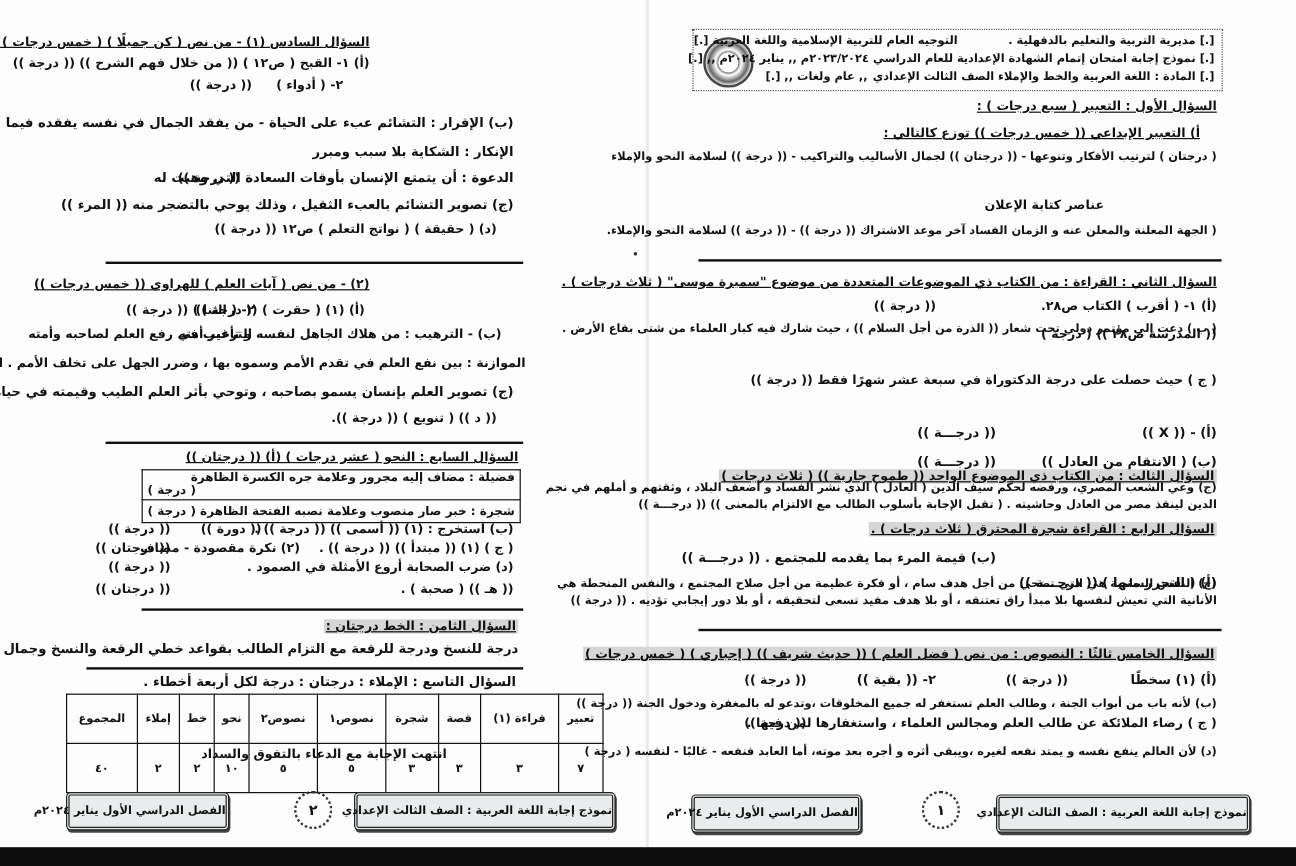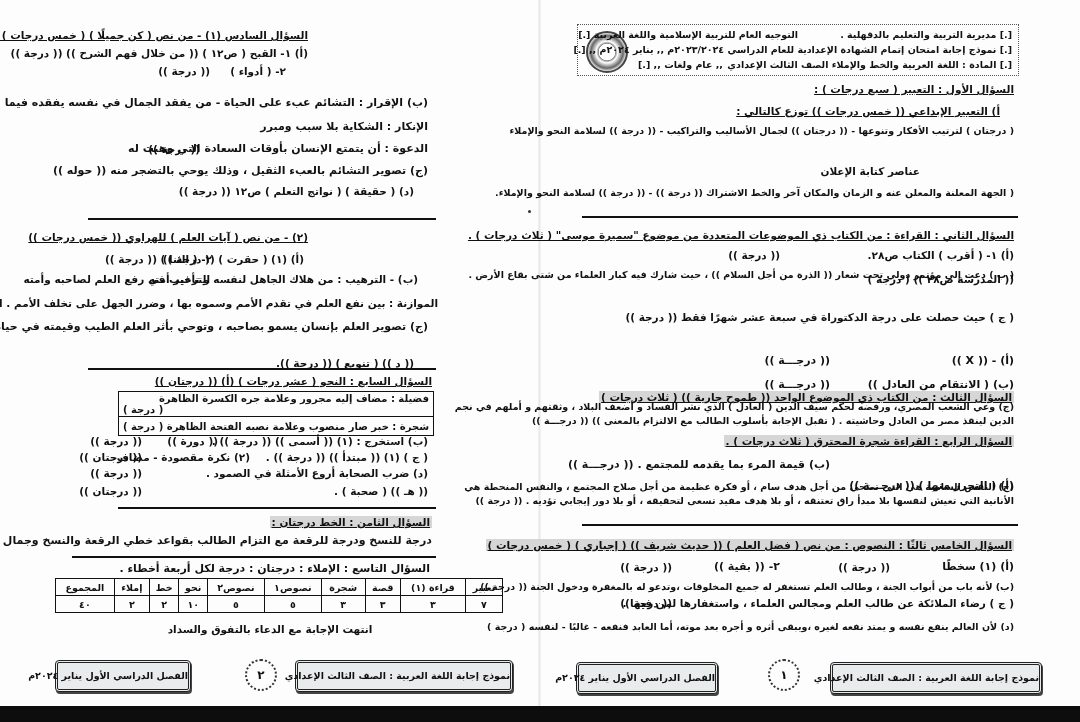--- a/index.html
+++ b/index.html
@@ -18,54 +18,54 @@
   
   .hdr{position:absolute;left:37px;top:24px;width:440px;height:50px;border:1.5px dotted #555;}
   .hdr .ln{font-size:9.5px;line-height:15px;}
   .logo{position:absolute;left:8px;top:6px;width:38px;height:38px;border-radius:50%;
         border:2px solid #444;background:radial-gradient(circle,#fff 30%,#888 32%,#fff 40%,#666 60%,#ddd 70%);}
   
   .ntable{position:absolute;border-collapse:collapse;font-size:10px;}
   .ntable td{border:1.5px solid #111;padding:1px 4px;height:16px;white-space:nowrap;}
   
   .gtable{position:absolute;border-collapse:collapse;font-size:9.5px;text-align:center;}
-  .gtable td{border:1.5px solid #111;height:16px;padding:0 2px;}
+  .gtable td{border:1.5px solid #111;height:16px;padding:12px 2px;}
   
   .plaque{position:absolute;height:26px;border:3px double #222;border-radius:4px;background:#e8ecec;
           font-size:9.5px;line-height:26px;text-align:center;white-space:nowrap;box-shadow:1px 2px 0 #444;}
   .pnum{position:absolute;width:28px;height:28px;border:2px dotted #333;border-radius:50%;
         font-size:12px;line-height:28px;text-align:center;}
   .dot{position:absolute;width:3px;height:3px;border-radius:50%;background:#333;}
 </style>
 </head>
 <body>
 
 <div class="page page-left">
 
   <div class="ln qh" style="right:232px;top:28px;">السؤال السادس (١) - من نص ( كن جميلًا ) ( خمس درجات ) ( الاختياري )</div>
   <div class="ln" style="right:232px;top:46px;">(أ) ١- القبح ( ص١٢ ) (( من خلال فهم الشرح )) (( درجة ))</div>
   <div class="ln" style="right:254px;top:64px;">٢- ( أدواء )</div>
   <div class="ln" style="right:330px;top:64px;">(( درجة ))</div>
   <div class="ln" style="right:112px;top:96px;font-size:11px;">(ب) الإقرار : التشائم عبء على الحياة - من يفقد الجمال في نفسه يفقده فيما حوله</div>
   <div class="ln" style="right:112px;top:120px;font-size:11px;text-align:center;">الإنكار : الشكاية بلا سبب ومبرر</div>
   <div class="ln" style="right:112px;top:142px;font-size:11px;">الدعوة : أن يتمتع الإنسان بأوقات السعادة التي وهبت له</div>
   <div class="ln" style="right:340px;top:142px;">(( درجة ))</div>
-  <div class="ln" style="right:112px;top:164px;font-size:11px;">(ج) تصوير التشائم بالعبء الثقيل ، وذلك يوحي بالتضجر منه (( حوله ))</div>
+  <div class="ln" style="right:112px;top:164px;font-size:11px;">(ج) تصوير التشائم بالعبء الثقيل ، وذلك يوحي بالتضجر منه (( المرء ))</div>
   <div class="ln" style="right:126px;top:184px;">(د) ( حقيقة ) ( نواتج التعلم ) ص١٢ (( درجة ))</div>
 
   <div class="rule" style="right:104px;left:88px;top:218px;"></div>
 
   <div class="ln qh" style="right:232px;top:230px;">(٢) - من نص ( آيات العلم ) للهراوي (( خمس درجات ))</div>
   <div class="ln" style="right:236px;top:252px;">(أ) (١) ( حقرت ) (( درجة ))</div>
   <div class="ln" style="right:328px;top:252px;">٢- ( الثنا ) (( درجة ))</div>
   <div class="ln" style="right:122px;top:272px;">(ب) - الترهيب : من هلاك الجاهل لنفسه و تأخير أمته</div>
   <div class="ln" style="right:330px;top:272px;">الترغيب في رفع العلم لصاحبه وأمته</div>
   <div class="ln" style="right:102px;top:296px;">الموازنة : بين نفع العلم في تقدم الأمم وسموه بها ، وضرر الجهل على تخلف الأمم . الحط من شأنه (( درجة</div>
   <div class="ln" style="right:112px;top:320px;font-size:11px;">(ج) تصوير العلم بإنسان يسمو بصاحبه ، وتوحي بأثر العلم الطيب وقيمته في حياة صاحبه (( درجة</div>
-  <div class="ln" style="right:126px;top:342px;margin-top:14px;">(( د )) ( تنويع ) (( درجة )).</div>
+  <div class="ln" style="right:126px;top:342px;">(( د )) ( تنويع ) (( درجة )).</div>
 
   <div class="rule" style="right:104px;left:88px;top:368px;"></div>
 
   <div class="ln qh" style="right:108px;top:374px;">السؤال السابع : النحو ( عشر درجات ) (أ) (( درجتان ))</div>
   <table class="ntable" style="right:106px;top:391px;width:316px;">
     <tbody>
         <tr>
       <td><span>فضيلة : مضاف إليه مجرور وعلامة جره الكسرة الظاهرة</span><span style="float:left;">( درجة )</span></td>
     </tr>
     <tr>
@@ -141,21 +141,21 @@
     <div class="ln" style="right:220px;top:2px;">التوجيه العام للتربية الإسلامية واللغة العربية [.]</div>
     <div class="ln" style="right:6px;top:17px;">[.] نموذج إجابة امتحان إتمام الشهادة الإعدادية للعام الدراسي ٢٠٢٣/٢٠٢٤م ,, يناير ٢٠٢٤م ,, [.]</div>
     <div class="ln" style="right:6px;top:32px;">[.] المادة : اللغة العربية والخط والإملاء    الصف الثالث الإعدادي</div>
     <div class="ln" style="left:60px;top:32px;">,, عام ولغات ,, [.]</div>
   </div>
 
   <div class="ln qh" style="right:66px;top:82px;">السؤال الأول : التعبير ( سبع درجات ) :</div>
   <div class="ln qh" style="right:80px;top:104px;">أ) التعبير الإبداعي (( خمس درجات )) توزع كالتالي :</div>
   <div class="ln sm" style="right:66px;top:124px;">( درجتان ) لترتيب الأفكار وتنوعها - (( درجتان )) لجمال الأساليب والتراكيب - (( درجة )) لسلامة النحو والإملاء</div>
   <div class="ln" style="right:160px;top:164px;">عناصر كتابة الإعلان</div>
-  <div class="ln sm" style="right:66px;top:186px;">( الجهة المعلنة والمعلن عنه و الزمان والمكان آخر والخط الاشتراك (( درجة )) - (( درجة )) لسلامة النحو والإملاء.</div>
+  <div class="ln sm" style="right:66px;top:186px;">( الجهة المعلنة والمعلن عنه و الزمان الفساد آخر موعد الاشتراك (( درجة )) - (( درجة )) لسلامة النحو والإملاء.</div>
 
   <div class="rule" style="right:62px;left:42px;top:216px;"></div>
 
   <div class="ln qh" style="right:66px;top:228px;">السؤال الثاني : القراءة : من الكتاب ذي الموضوعات المتعددة من موضوع "سميرة موسى" ( ثلاث درجات ) .</div>
   <div class="ln" style="right:66px;top:248px;">(أ) ١- ( أقرب ) الكتاب ص٢٨.</div>
   <div class="ln" style="right:300px;top:248px;">(( درجة ))</div>
   <div class="ln sm" style="right:66px;top:268px;">( ب ) دعت إلى مؤتمر دولي تحت شعار (( الذرة من أجل السلام )) ، حيث شارك فيه كبار العلماء من شتى بقاع الأرض .</div>
   <div class="ln" style="right:66px;top:272px;text-align:center;">(( المدرسة ص٢٨ )) ( درجة )</div>
   <div class="ln" style="right:66px;top:310px;">( ج ) حيث حصلت على درجة الدكتوراة في سبعة عشر شهرًا فقط (( درجة ))</div>
 

